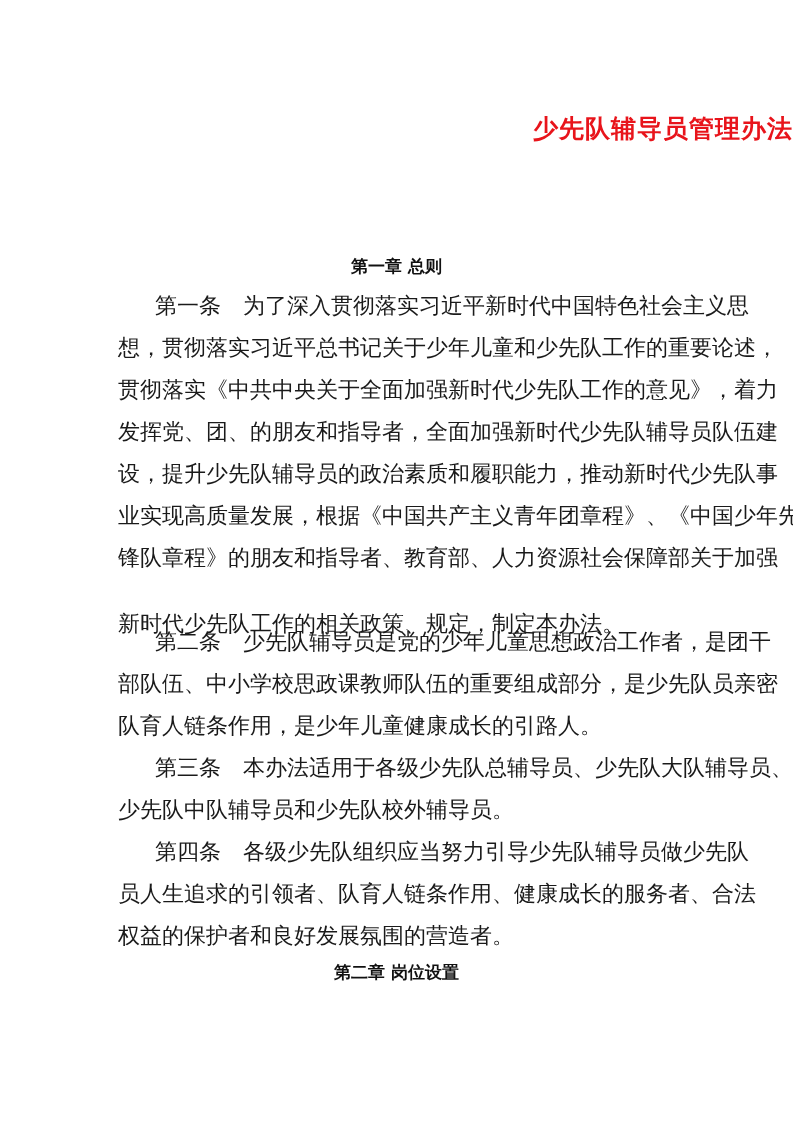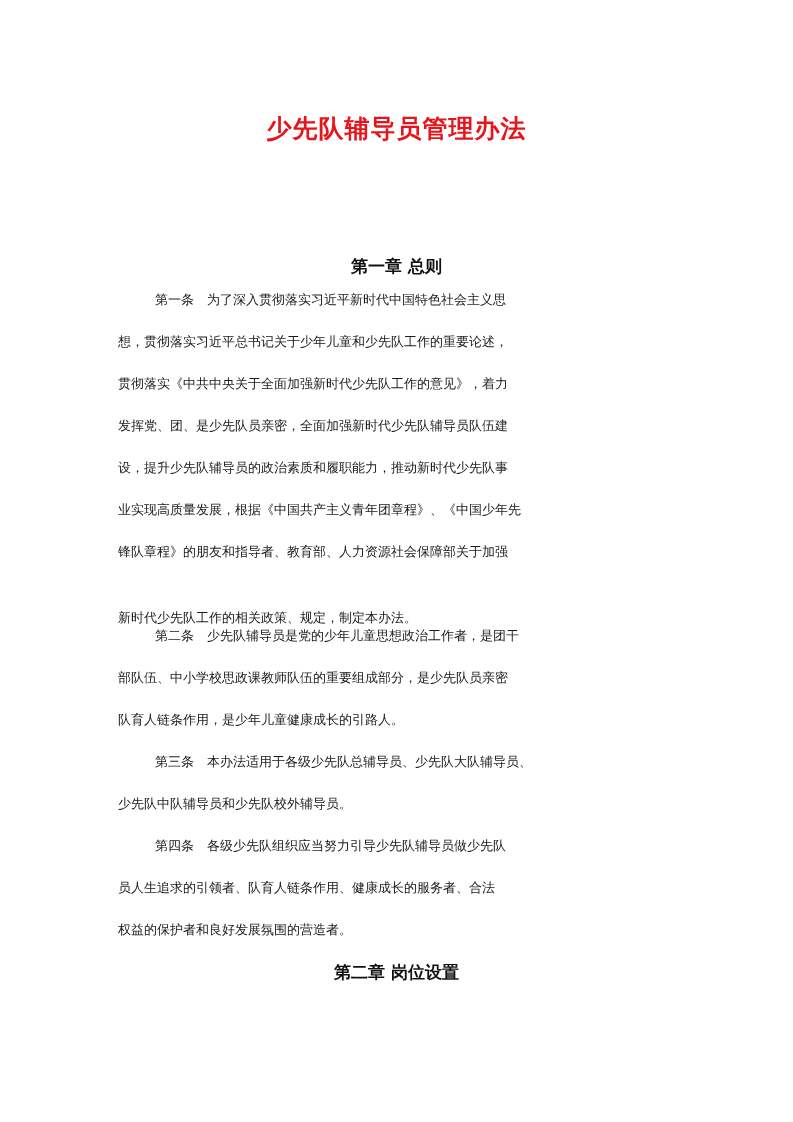--- a/index.html
+++ b/index.html
@@ -1,36 +1,36 @@
 <!DOCTYPE html>
 <html><head>
   <meta charset="utf-8">
   <style>
     html, body { margin: 0; padding: 0; background: #ffffff; }
     body { width: 793px; height: 1122px; position: relative; overflow: hidden;
            font-family: "DejaVu Sans", "Liberation Sans", sans-serif; color: #111; }
-    .title { position: absolute; left: 0; width: 793px; top: 112px; text-align: center;
+    .title { position: absolute; left: 0; width: 793px; top: 112px; text-align: right;
              font-size: 25px; font-weight: bold; color: #e8141b; letter-spacing: 1px; }
     .chapter { position: absolute; left: 0; width: 793px; text-align: center;
                font-size: 17px; font-weight: bold; color: #111; }
-    .line { position: absolute; left: 118px; font-size: 13px; white-space: nowrap; color: #1a1a1a; }
+    .line { position: absolute; left: 118px; font-size: 22px; white-space: nowrap; color: #1a1a1a; }
     .indent { left: 155px; }
   </style>
 </head>
 <body>
 
 <div>
   <div class="title">少先队辅导员管理办法</div>
 
   <div class="chapter" style="top:255px">第一章 总则</div>
 
   <div class="line indent" style="top:291px">第一条　为了深入贯彻落实习近平新时代中国特色社会主义思</div>
   <div class="line" style="top:333px">想，贯彻落实习近平总书记关于少年儿童和少先队工作的重要论述，</div>
   <div class="line" style="top:375px">贯彻落实《中共中央关于全面加强新时代少先队工作的意见》，着力</div>
-  <div class="line" style="top:417px">发挥党、团、是少先队员亲密，全面加强新时代少先队辅导员队伍建</div>
+  <div class="line" style="top:417px">发挥党、团、的朋友和指导者，全面加强新时代少先队辅导员队伍建</div>
   <div class="line" style="top:459px">设，提升少先队辅导员的政治素质和履职能力，推动新时代少先队事</div>
   <div class="line" style="top:501px">业实现高质量发展，根据《中国共产主义青年团章程》、《中国少年先</div>
   <div class="line" style="top:543px">锋队章程》的朋友和指导者、教育部、人力资源社会保障部关于加强</div>
   <div class="line" style="top:609px">新时代少先队工作的相关政策、规定，制定本办法。</div>
 
   <div class="line indent" style="top:627px">第二条　少先队辅导员是党的少年儿童思想政治工作者，是团干</div>
   <div class="line" style="top:669px">部队伍、中小学校思政课教师队伍的重要组成部分，是少先队员亲密</div>
   <div class="line" style="top:711px">队育人链条作用，是少年儿童健康成长的引路人。</div>
 
   <div class="line indent" style="top:753px">第三条　本办法适用于各级少先队总辅导员、少先队大队辅导员、</div>

